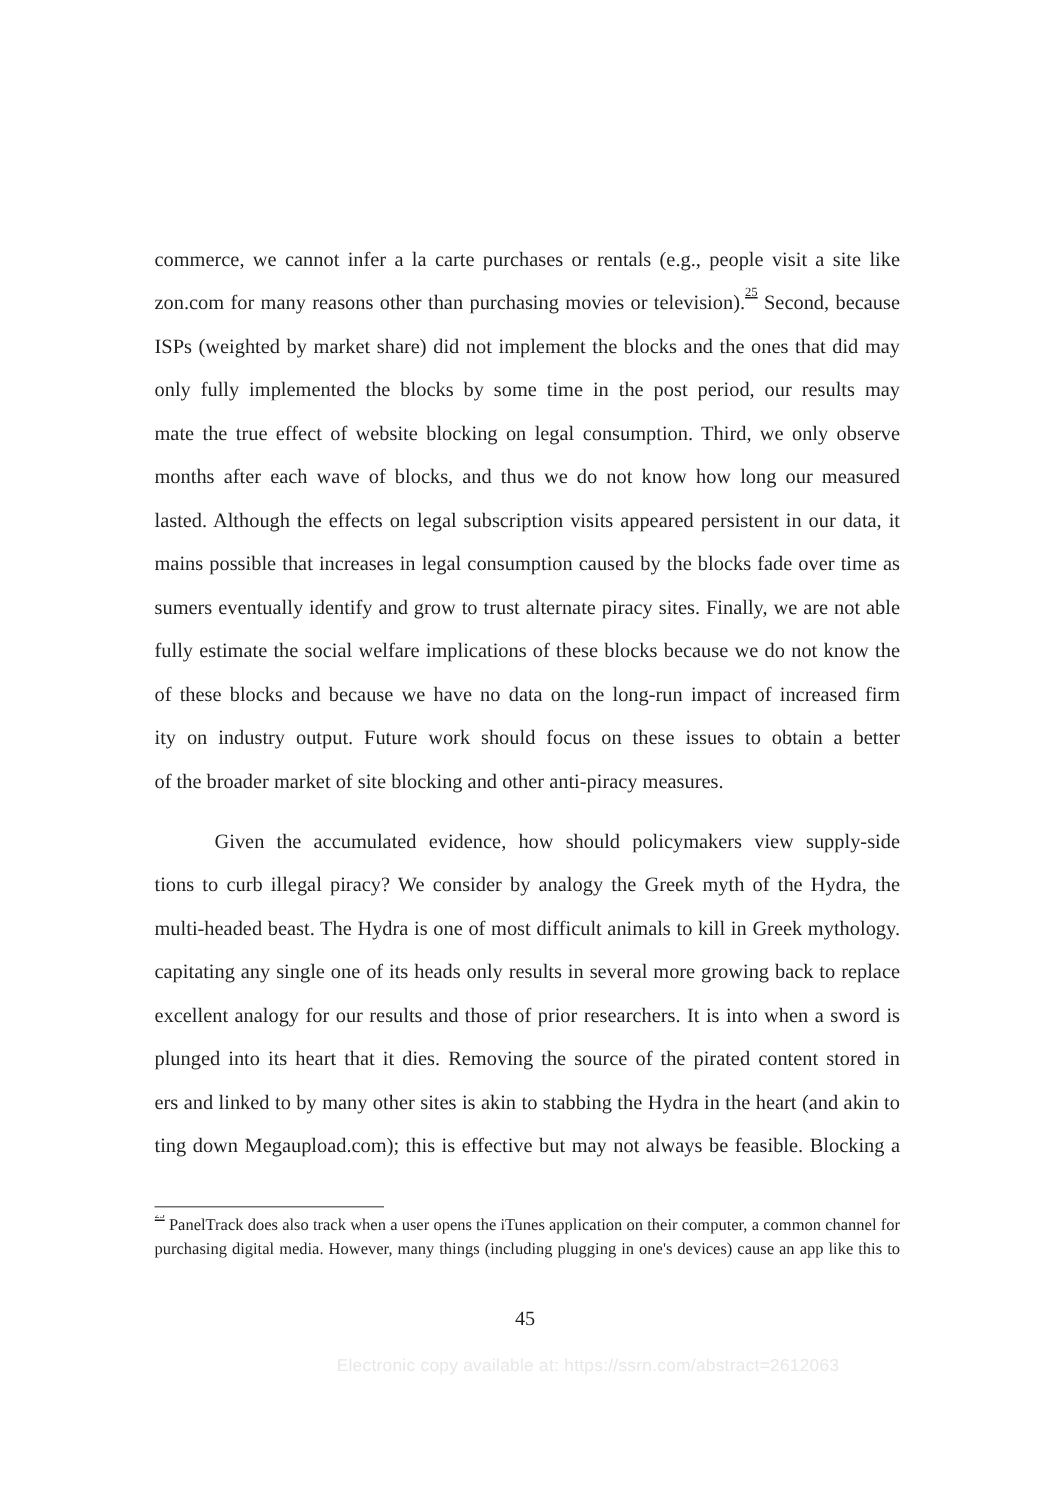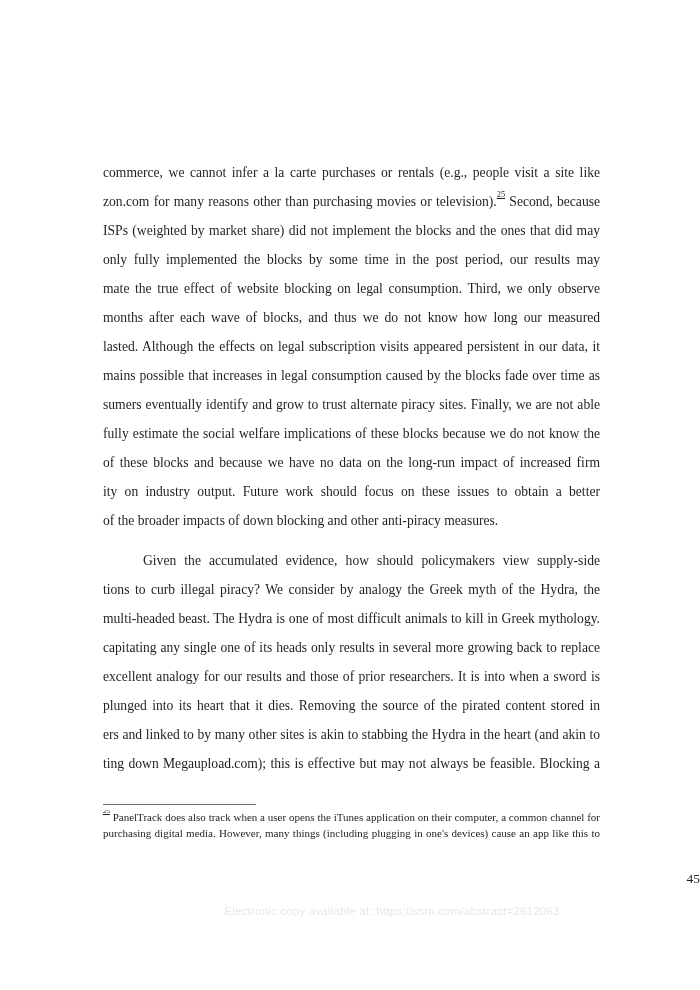--- a/index.html
+++ b/index.html
@@ -57,21 +57,21 @@
     left:103px;top:810px;width:497px;
     font-size:11px;
   }
   .footnote .line{
     height:15.5px;
     line-height:15.5px;
   }
   .page-number{
     position:absolute;
     left:0;top:871px;width:700px;
-    text-align:right;
+    text-align:center;
     font-size:13.5px;
     font-family:Liberation Serif, serif;
   }
   .watermark{
     position:absolute;
     left:0;top:905px;width:700px;
     text-align:center;
     font-size:11.5px;
     font-family:"Liberation Sans", sans-serif;
     color:var(--watermark-color);
@@ -90,21 +90,21 @@
         <div class="line">ISPs (weighted by market share) did not implement the blocks and the ones that did may have</div>
         <div class="line">only fully implemented the blocks by some time in the post period, our results may underesti-</div>
         <div class="line">mate the true effect of website blocking on legal consumption. Third, we only observe three</div>
         <div class="line">months after each wave of blocks, and thus we do not know how long our measured impacts</div>
         <div class="line">lasted.  Although the effects on legal subscription visits appeared persistent in our data, it re-</div>
         <div class="line">mains possible that increases in legal consumption caused by the blocks fade over time as con-</div>
         <div class="line">sumers eventually identify and grow to trust alternate piracy sites. Finally, we are not able to</div>
         <div class="line">fully estimate the social welfare implications of these blocks because we do not know the costs</div>
         <div class="line">of these blocks and because we have no data on the long-run impact of increased firm profitabil-</div>
         <div class="line">ity on industry output. Future work should focus on these issues to obtain a better understanding</div>
-        <div class="line no-justify">of the broader impacts of down blocking and other anti-piracy measures.</div>
+        <div class="line no-justify">of the broader market of site blocking and other anti-piracy measures.</div>
       </div>
       <div class="para space-before">
         <div class="line indent">Given the accumulated evidence, how should policymakers view supply-side interven-</div>
         <div class="line">tions to curb illegal piracy? We consider by analogy the Greek myth of the Hydra, the mythical,</div>
         <div class="line">multi-headed beast. The Hydra is one of most difficult animals to kill in Greek mythology. De-</div>
         <div class="line">capitating any single one of its heads only results in several more growing back to replace it, an</div>
         <div class="line">excellent analogy for our results and those of prior researchers. It is into when a sword is</div>
         <div class="line">plunged into its heart that it dies. Removing the source of the pirated content stored in cyberlock-</div>
         <div class="line">ers and linked to by many other sites is akin to stabbing the Hydra in the heart (and akin to shut-</div>
         <div class="line">ting down Megaupload.com); this is effective but may not always be feasible. Blocking a single</div>

